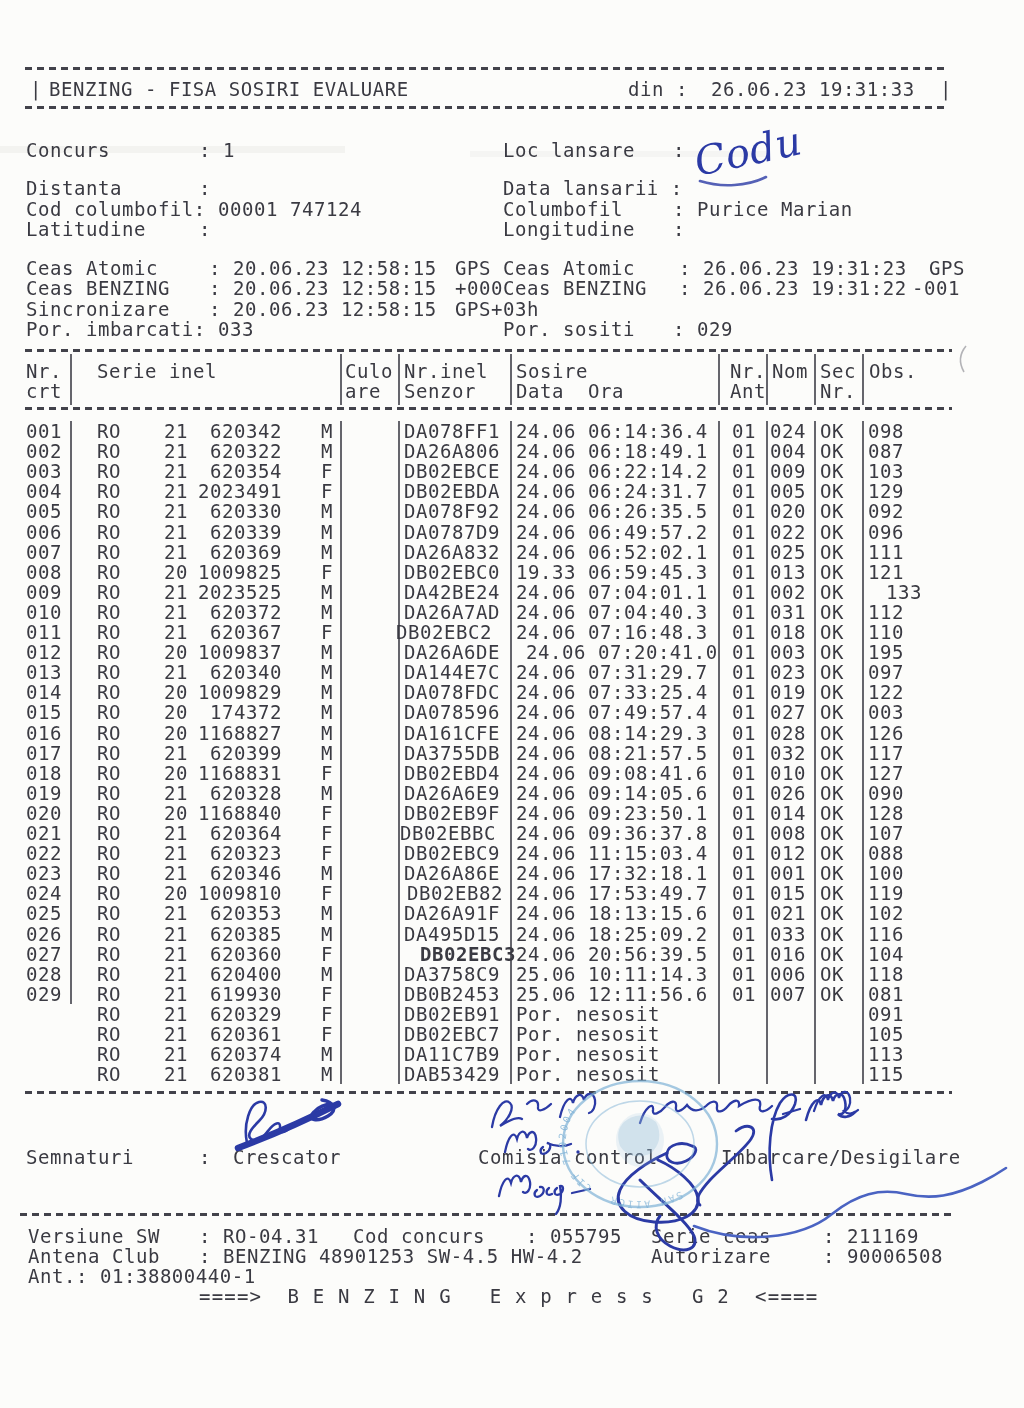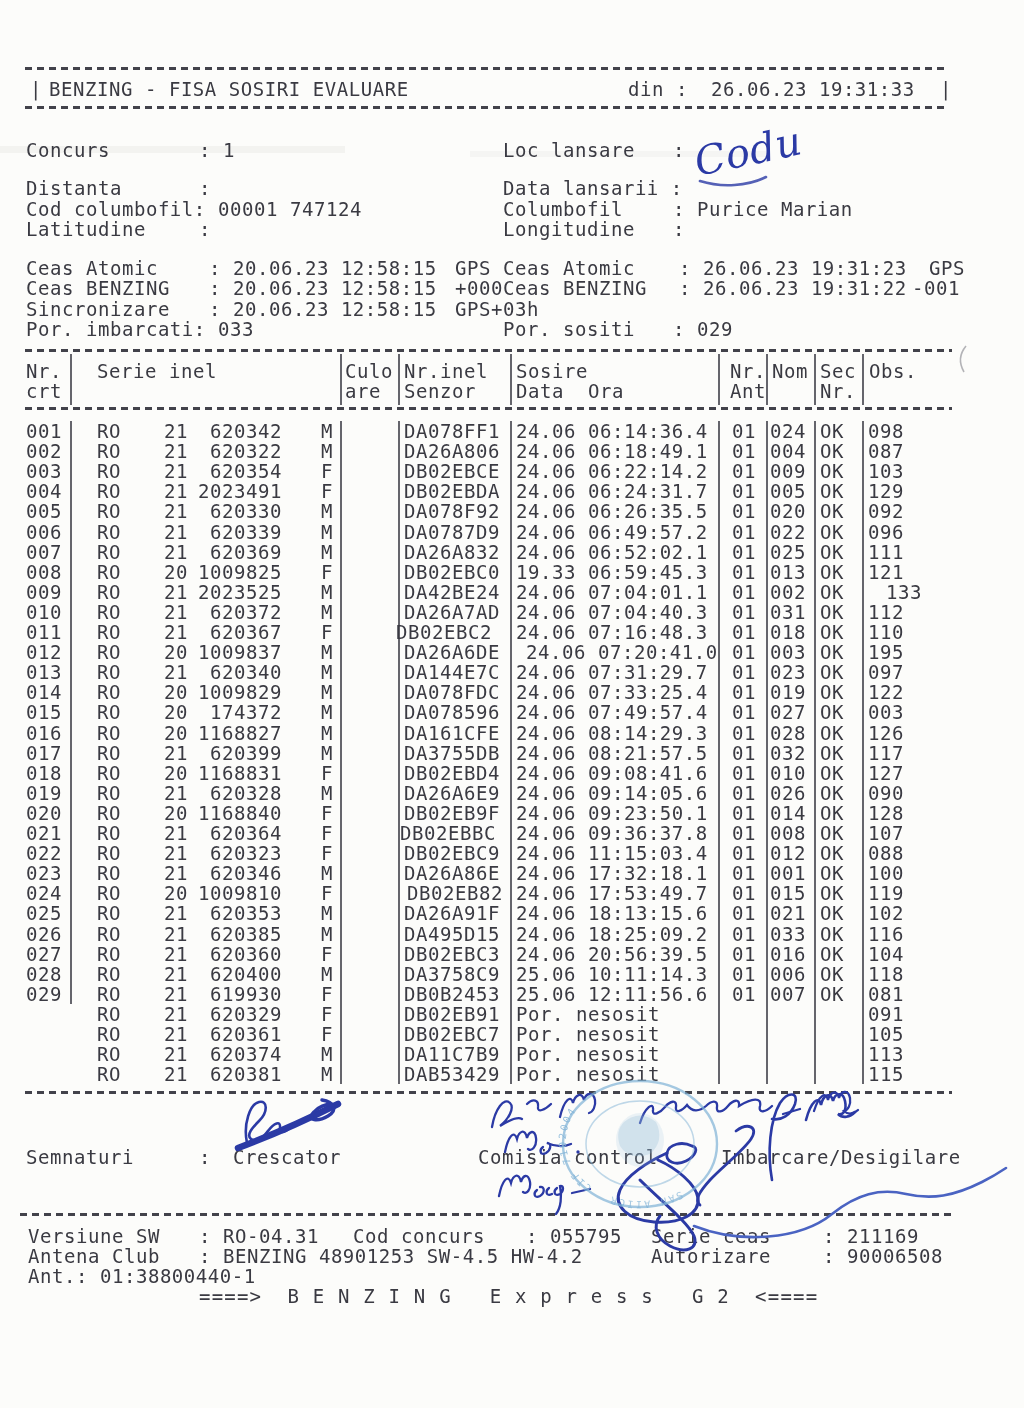--- a/index.html
+++ b/index.html
@@ -451,21 +451,21 @@
         <span class="cell" style="left: 770px; width: 42px;">033</span>
         <span class="cell" style="left: 820px; width: 32px;">OK</span>
         <span class="cell" style="left: 868px; width: 54px;">116</span>
       </div>
       <div class="trow" style="top: 943.6px;">
         <span class="cell" style="left: 26px; width: 40px;">027</span>
         <span class="cell" style="left: 97px; width: 30px;">RO</span>
         <span class="cell" style="left: 164px; width: 28px;">21</span>
         <span class="cell" style="left: 186px; width: 96px; text-align: right;">620360</span>
         <span class="cell" style="left: 321px; width: 16px;">F</span>
-        <span class="cell" style="left: 404px; width: 102px;">DB02EBC3</span>
+        <span class="cell" style="left: 420px; width: 102px; font-weight: bold;">DB02EBC3</span>
         <span class="cell" style="left: 516px; width: 198px;">24.06 20:56:39.5</span>
         <span class="cell" style="left: 724px; width: 40px; text-align: center;">01</span>
         <span class="cell" style="left: 770px; width: 42px;">016</span>
         <span class="cell" style="left: 820px; width: 32px;">OK</span>
         <span class="cell" style="left: 868px; width: 54px;">104</span>
       </div>
       <div class="trow" style="top: 963.7px;">
         <span class="cell" style="left: 26px; width: 40px;">028</span>
         <span class="cell" style="left: 97px; width: 30px;">RO</span>
         <span class="cell" style="left: 164px; width: 28px;">21</span>

